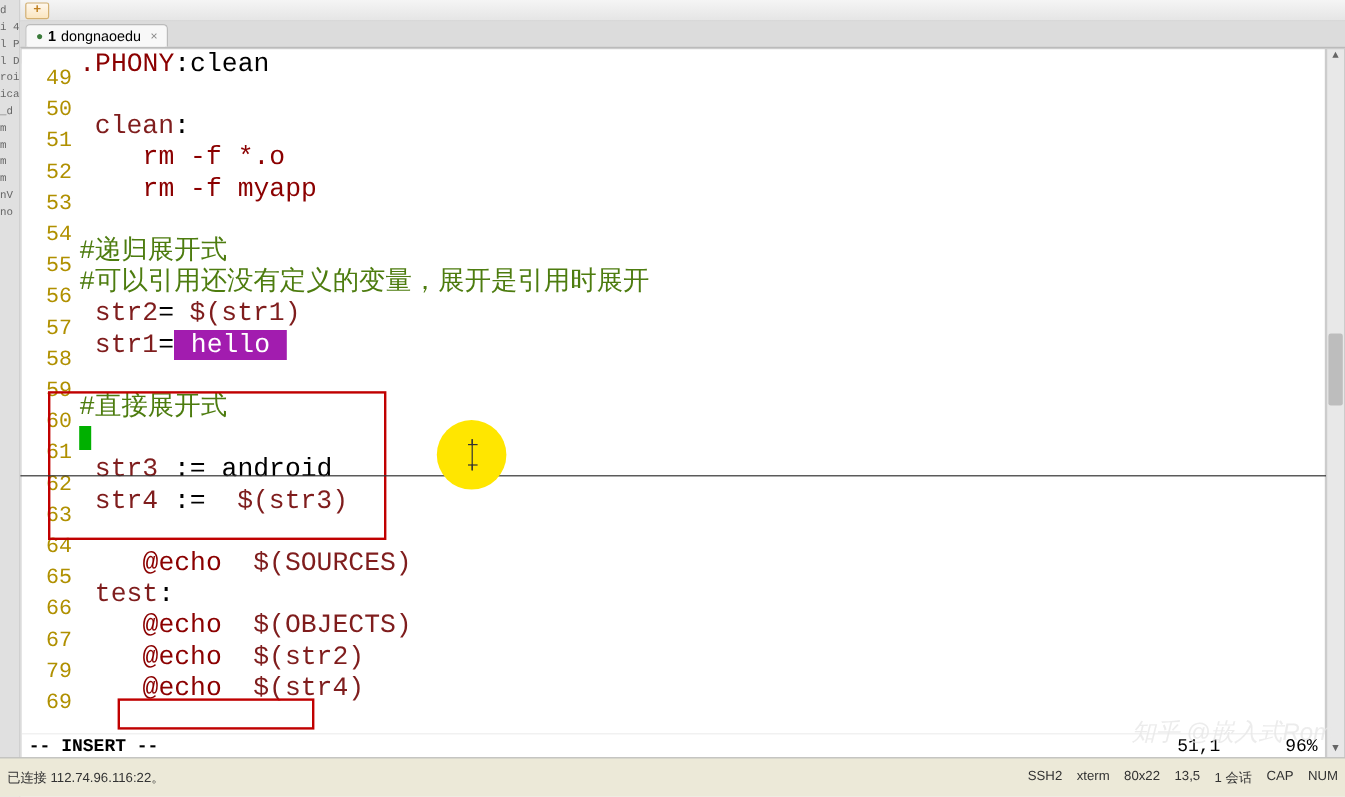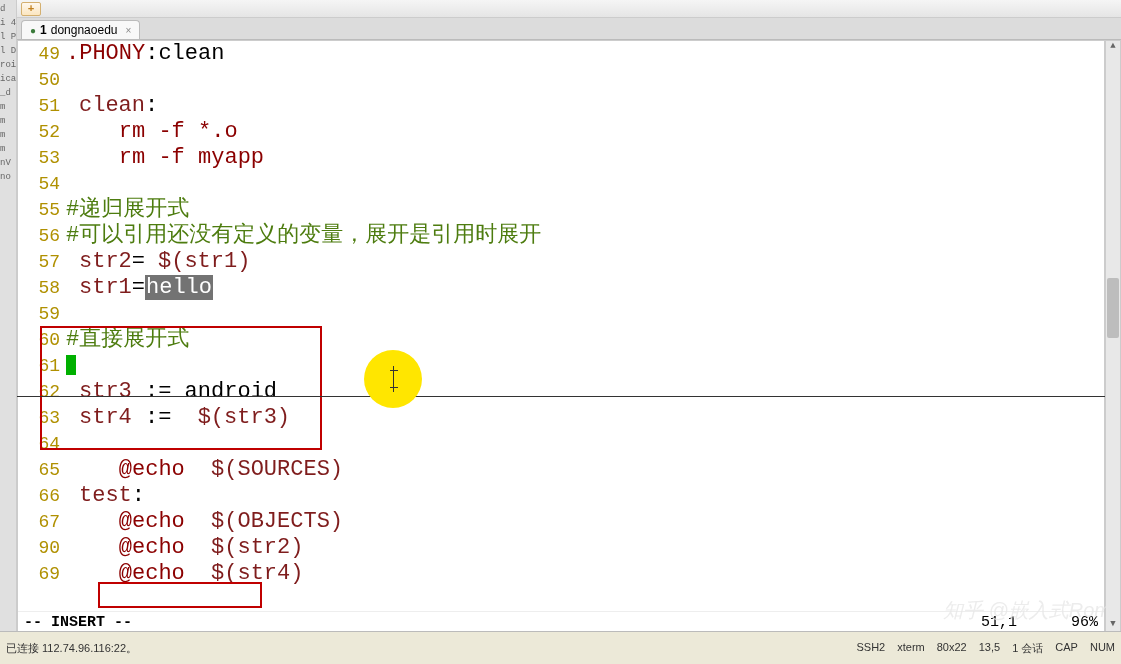--- a/index.html
+++ b/index.html
@@ -106,21 +106,21 @@
     position: absolute;
     left: 0; right: 0;
     height: 14px;
     text-align: center;
     font-size: 9px;
     color: #666;
   }
   .gutter {
     position: absolute;
     left: 0;
-    top: 0;
+    top: 12px;
     bottom: 22px;
     width: 48px;
     background: #fff;
     text-align: right;
     padding-right: 6px;
   }
   .code {
     position: absolute;
     left: 48px;
     top: 0;
@@ -138,21 +138,21 @@
   .ln {
     height: 26px;
     line-height: 26px;
     font-family: "Courier New", monospace;
     font-size: 18px;
     color: #b09000;
   }
   .c-brown { color: #8b0000; }
   .c-teal { color: #7f1d1d; margin-left: 13px; }
   .c-blue { color: #4d7c0f; margin-top: 48px; }
-  .c-str { background: #737373; color: #fff; padding: 0 1px; }
+  .c-str { background: #a21caf; color: #fff; padding: 0 14px; }
   .c-cursor { background: #00b000; display: inline-block; width: 10px; height: 20px; vertical-align: middle; }
   .statusline {
     position: absolute;
     left: 0; right: 0;
     bottom: 0;
     height: 22px;
     background: #fff;
     border-top: 1px solid #eee;
     display: flex;
     align-items: center;
@@ -289,21 +289,21 @@
       <div class="ln">58</div>
       <div class="ln">59</div>
       <div class="ln">60</div>
       <div class="ln">61</div>
       <div class="ln">62</div>
       <div class="ln">63</div>
       <div class="ln">64</div>
       <div class="ln">65</div>
       <div class="ln">66</div>
       <div class="ln">67</div>
-      <div class="ln">90</div>
+      <div class="ln">79</div>
       <div class="ln">69</div>
     </div>
   <div class="code" id="code">
       <div class="line"><span class="c-brown">.PHONY</span><span>:clean</span></div>
       <div class="line"></div>
       <div class="line"><span class="c-teal">clean</span><span>:</span></div>
       <div class="line"><span class="c-brown">    rm -f *.o</span></div>
       <div class="line"><span class="c-brown">    rm -f myapp</span></div>
       <div class="line"></div>
       <div class="line"><span class="c-blue">#递归展开式</span></div>

